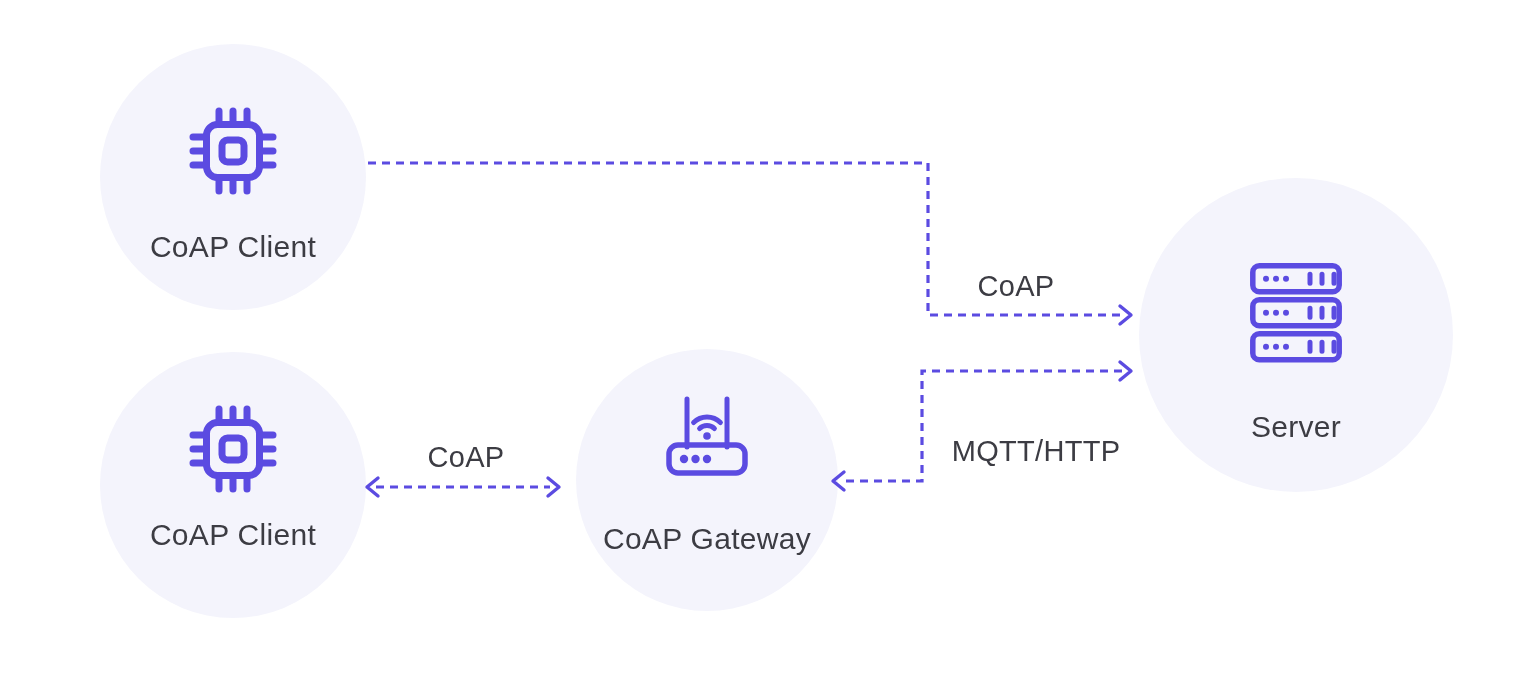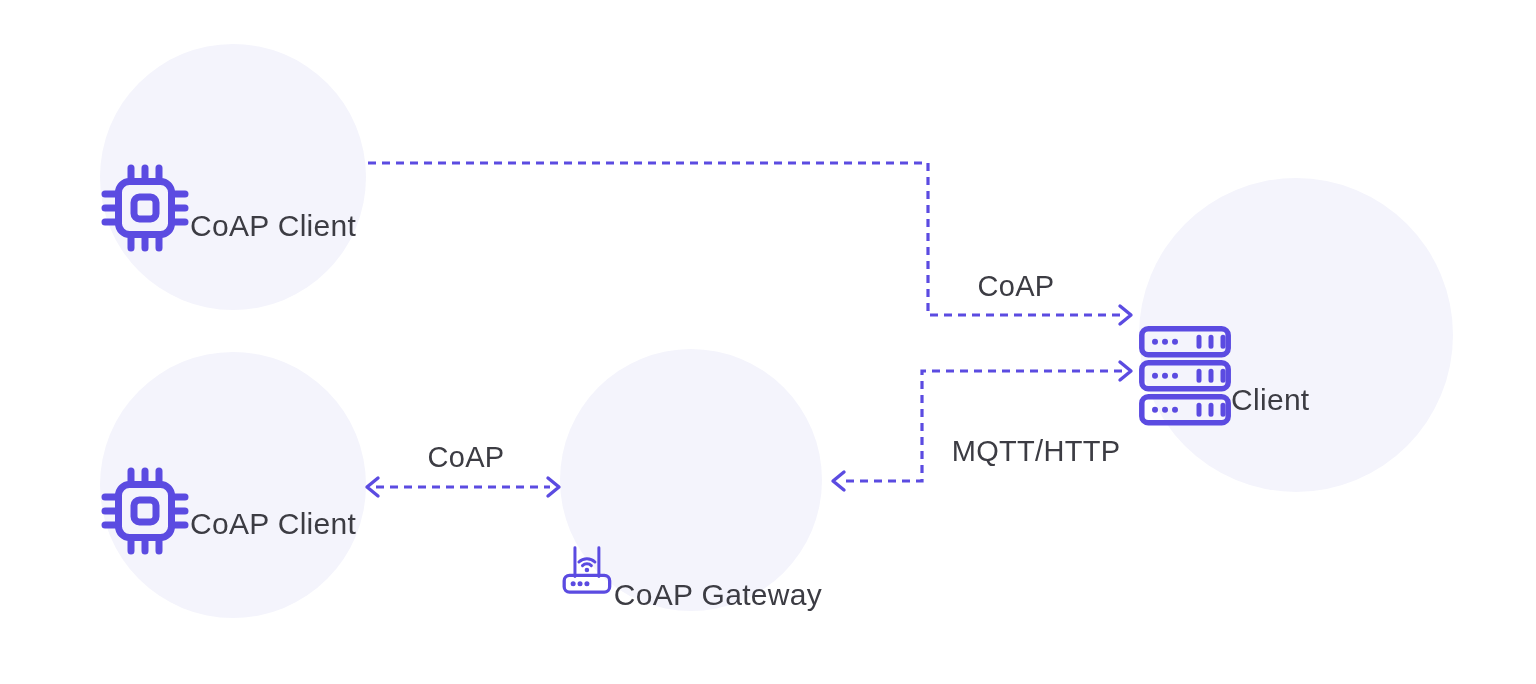--- a/index.html
+++ b/index.html
@@ -11,36 +11,36 @@
   html,body{margin:0;padding:0;}
   body{
     background:var(--page-background);
     font-family:"Liberation Sans","DejaVu Sans",sans-serif;
     width:1536px;height:684px;overflow:hidden;
   }
   .canvas{position:relative;width:1536px;height:684px;background:var(--page-background);}
   .node{
     position:absolute;border-radius:50%;
     background:var(--node-background);
-    display:flex;flex-direction:row;align-items:center;
+    display:flex;flex-direction:column;align-items:center;
     box-sizing:border-box;
   }
   .node-label{
     color:var(--text);font-size:30px;line-height:1.1;
     white-space:nowrap;letter-spacing:.3px;
   }
   .conn-label{
     position:absolute;transform:translate(-50%,-50%);
     color:var(--text);font-size:29px;white-space:nowrap;letter-spacing:.3px;
   }
   .node-client-top   {left:100px;top:44px;  width:266px;height:266px;padding-top:62px;}
   .node-client-top .node-label{margin-top:34px;}
   .node-client-bottom{left:100px;top:352px; width:266px;height:266px;padding-top:52px;}
   .node-client-bottom .node-label{margin-top:24px;}
-  .node-gateway      {left:560px;top:349px; width:262px;height:262px;padding-top:46px;align-items:flex-end;}
+  .node-gateway      {left:576px;top:349px; width:262px;height:262px;padding-top:46px;}
   .node-gateway .node-label{margin-top:45px;}
   .node-server       {left:1139px;top:178px;width:314px;height:314px;padding-top:85px;}
   .node-server .node-label{margin-top:43px;}
   .connectors{position:absolute;left:0;top:0;width:1536px;height:684px;pointer-events:none;}
   .dash{stroke:var(--accent);stroke-width:3.2;fill:none;stroke-dasharray:8 6;}
   .chev{stroke:var(--accent);stroke-width:3.4;fill:none;stroke-linecap:round;stroke-linejoin:round;}
   .ic{stroke:var(--accent);fill:none;}
   .ic-fill{fill:var(--accent);stroke:none;}
 </style>
 </head>
@@ -109,21 +109,21 @@
         <path class="ic" d="M60 45.3 V54.3 M72 45.3 V54.3 M84 45.3 V54.3" stroke-width="5" stroke-linecap="round"></path>
       </g>
       <g>
         <rect class="ic" x="2.8" y="70.8" width="86.4" height="26" rx="6.5" stroke-width="5.5"></rect>
         <circle class="ic-fill" cx="16" cy="83.8" r="3"></circle>
           <circle class="ic-fill" cx="26" cy="83.8" r="3"></circle>
           <circle class="ic-fill" cx="36" cy="83.8" r="3"></circle>
         <path class="ic" d="M60 79.3 V88.3 M72 79.3 V88.3 M84 79.3 V88.3" stroke-width="5" stroke-linecap="round"></path>
       </g>
     </svg>
-    <div class="node-label">Client</div>
+    <div class="node-label">Server</div>
   </div>
 
   <svg class="connectors" viewBox="0 0 1536 684">
 
     <g>
       <path class="dash" d="M368 163 H928 V315 H1122"></path>
       <path class="chev" d="M1120 306 L1131 315 L1120 324"></path>
     </g>
 
     <g>

